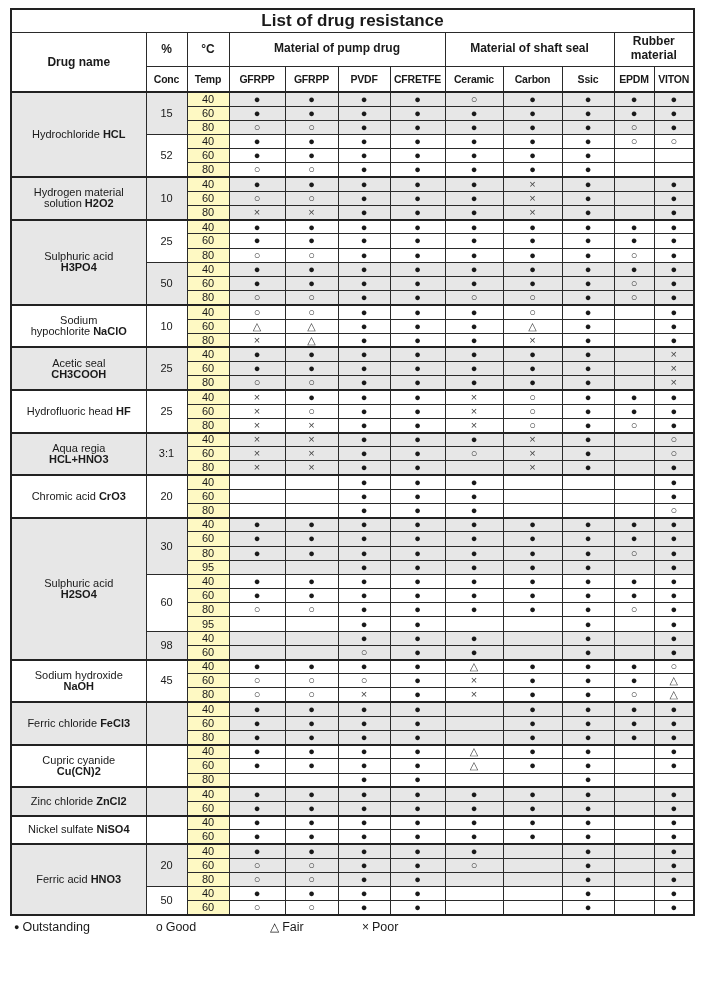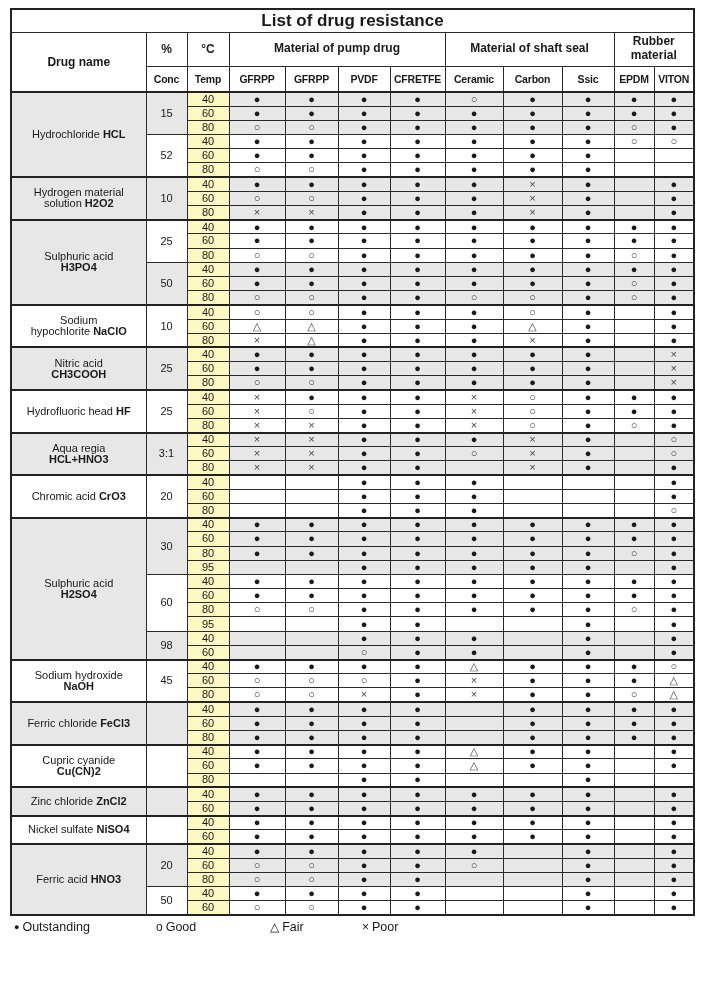--- a/index.html
+++ b/index.html
@@ -326,21 +326,21 @@
           <td class="val sym-B">●</td>
           <td class="val sym-B">●</td>
           <td class="val sym-B maj">●</td>
           <td class="val sym-P">×</td>
           <td class="val sym-B">●</td>
           <td class="val sym-. maj"></td>
           <td class="val sym-B">●</td>
         </tr>
         <tr class="r block-start">
           <td class="name shaded" rowspan="3">
-            <div><span>Nitric acid</span></div>
+            <div><span>Acetic seal</span></div>
             <div><span class="bold">CH3COOH</span></div>
           </td>
           <td class="conc shaded" rowspan="3">25</td>
           <td class="temp">40</td>
           <td class="val sym-B shaded maj">●</td>
           <td class="val sym-B shaded">●</td>
           <td class="val sym-B shaded">●</td>
           <td class="val sym-B shaded">●</td>
           <td class="val sym-B shaded maj">●</td>
           <td class="val sym-B shaded">●</td>

